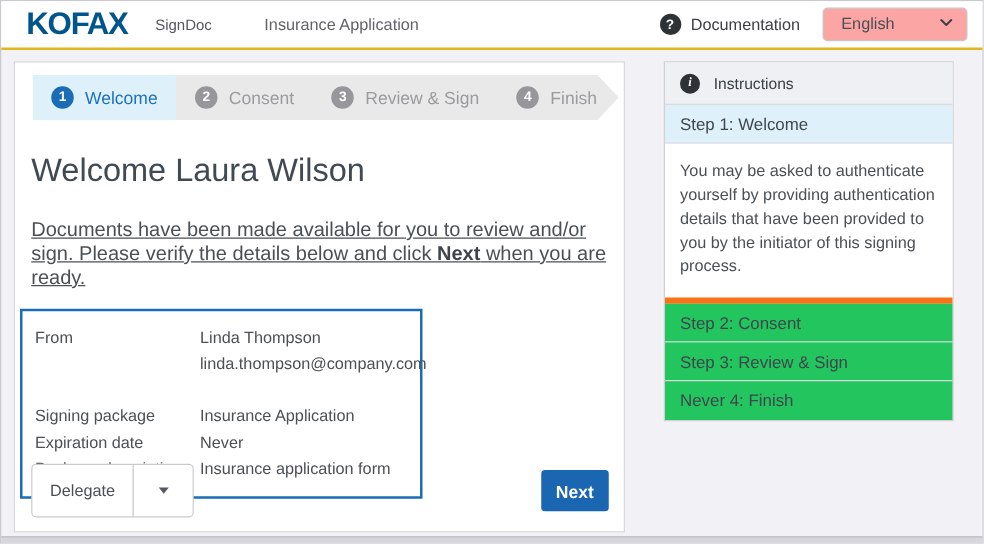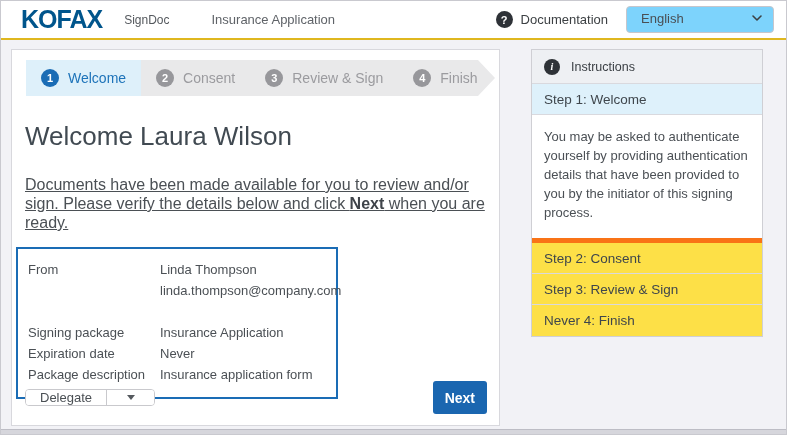--- a/index.html
+++ b/index.html
@@ -48,24 +48,24 @@
     cursor: pointer;
   }
   .circle-icon {
     width: 17px; height: 17px; border-radius: 50%;
     background: #2e3237; color: #ffffff;
     font-size: 11px; font-weight: bold;
     display: inline-flex; align-items: center; justify-content: center;
     flex: 0 0 auto;
   }
   .lang-select {
-    width: 148px; height: 27px;
+    width: 116px; height: 27px;
     margin-left: 18px; margin-right: 2px;
     border: 1px solid #c6c6cc; border-radius: 4px;
-    background: #7dd3fc;
+    background: #fca5a5;
     display: flex; align-items: center;
     padding: 0 10px 3px 14px;
     font-size: 13px; color: #4a4f54;
     cursor: pointer;
   }
   .lang-select .lang-label { flex: 1; }
   .chev { width: 12px; height: 12px; }
 
   
   .content { position: absolute; top: 41px; left: 0; right: 0; bottom: 0; }
@@ -125,21 +125,21 @@
   .drow .dlabel { width: 132px; flex: 0 0 auto; color: #4b5055; }
   .drow .dvalue { flex: 1; color: #4b5055; }
   .drow .dvalue div { white-space: nowrap; }
   .drow.gap-after { margin-bottom: 21px; }
 
   .card-footer {
     position: absolute; left: 13px; right: 12px; bottom: 11px;
     display: flex; align-items: center; justify-content: space-between;
   }
   .split-btn {
-    display: flex; height: 17px;
+    display: flex; height: 43px;
     border: 1px solid #c9c9cd; border-radius: 4px;
     background: #ffffff; overflow: hidden;
   }
   .split-btn button {
     background: #ffffff; border: none;
     font-family: inherit; font-size: 13px; color: #4a4f54;
     cursor: pointer;
   }
   .delegate-main { padding: 0 14px; }
   .delegate-caret {
@@ -170,21 +170,21 @@
     padding: 0 12px;
     font-size: 12.5px; color: #3b4045;
     cursor: pointer;
   }
   .sb-header .circle-icon { width: 16px; height: 16px; font-size: 10px; font-style: italic; font-family: "Liberation Serif", serif; }
   .sb-step {
     height: 31px;
     display: flex; align-items: center;
     padding: 0 12px;
     font-size: 13.5px; color: #3f464c;
-    background: #fde047;
+    background: #22c55e;
     border-bottom: 1px solid #d9d9de;
     cursor: pointer;
   }
   .sb-step.active { background: #def1fb; }
   .sb-step:last-child { border-bottom: none; }
   .sb-desc {
     background: #ffffff;
     border-bottom: 5px solid #f97316;
     padding: 12px 12px 16px 12px;
     font-size: 13px; line-height: 19px; color: #4b5055;

